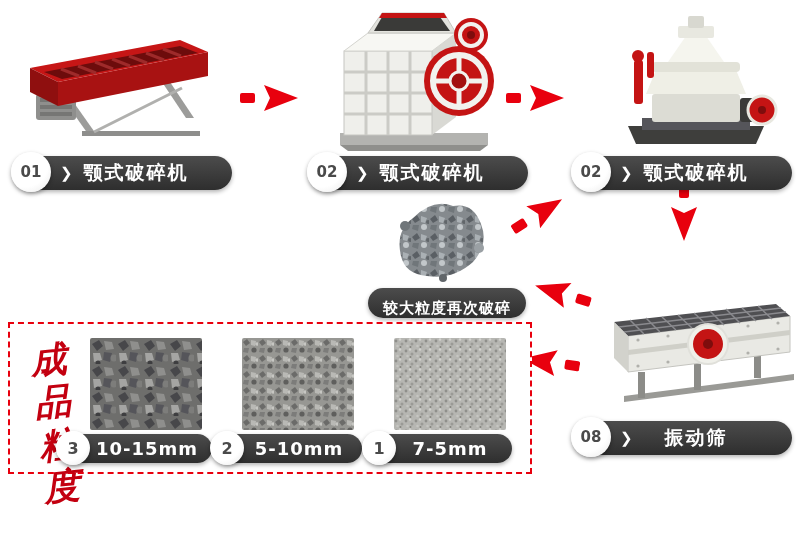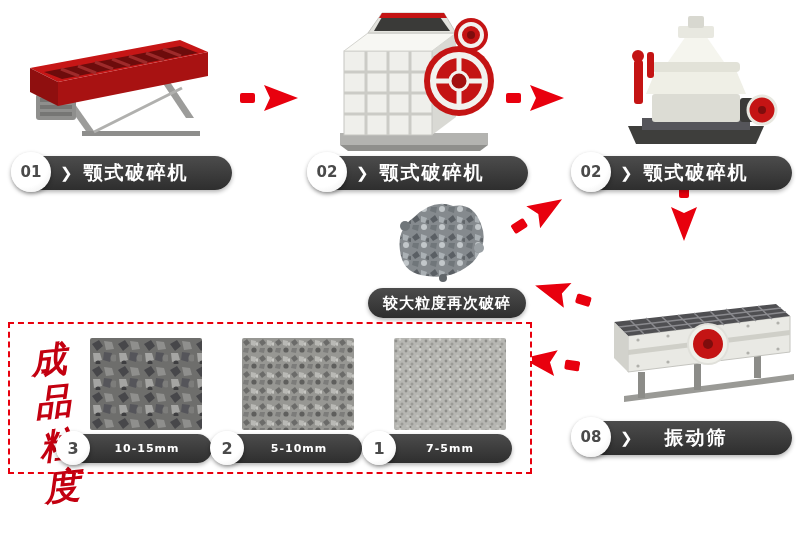--- a/index.html
+++ b/index.html
@@ -30,21 +30,21 @@
     color:#4a4a4a;font-weight:bold;font-size:15px;
   }
   .chev{position:absolute;left:46px;color:#fff;font-size:15px;font-weight:bold;}
 
   
   .ribbon.small{height:30px;border-radius:15px;}
   .ribbon.small .rlabel{font-size:15px;letter-spacing:1px;margin-left:0;}
 
   
   .ribbon.prod{height:29px;border-radius:15px;}
-  .ribbon.prod .rlabel{font-size:11px;letter-spacing:1px;margin-left:22px;}
+  .ribbon.prod .rlabel{font-size:18px;letter-spacing:1px;margin-left:22px;}
   .ribbon.prod .badge{width:34px;height:34px;left:-4px;top:-3px;font-size:16px;}
 
   
   .products-box{
     position:absolute;left:8px;top:322px;width:520px;height:148px;
     border:2px dashed var(--box-border-red,#e8000e);background:#fff;
   }
   .calligraphy{
     position:absolute;left:10px;top:14px;width:70px;
     color:var(--calligraphy-red,#c30010);
@@ -273,21 +273,21 @@
     <span class="badge">02</span>
     <span class="chev">❯</span>
     <span class="rlabel">颚式破碎机</span>
   </div>
   <div class="ribbon step" style="left:574px;top:421px;width:218px;">
     <span class="badge">08</span>
     <span class="chev">❯</span>
     <span class="rlabel">振动筛</span>
   </div>
 
-  <div class="ribbon small" style="left:368px;top:288px;width:158px;">
+  <div class="ribbon small" style="left:368px;top:288px;width:158px;align-items:flex-end;">
     <span class="rlabel">较大粒度再次破碎</span>
   </div>
 
   <div class="products-box">
     <div class="calligraphy">
       <div>成品</div>
       <div>粒度</div>
     </div>
 
     <div class="sample" style="left:80px;">

